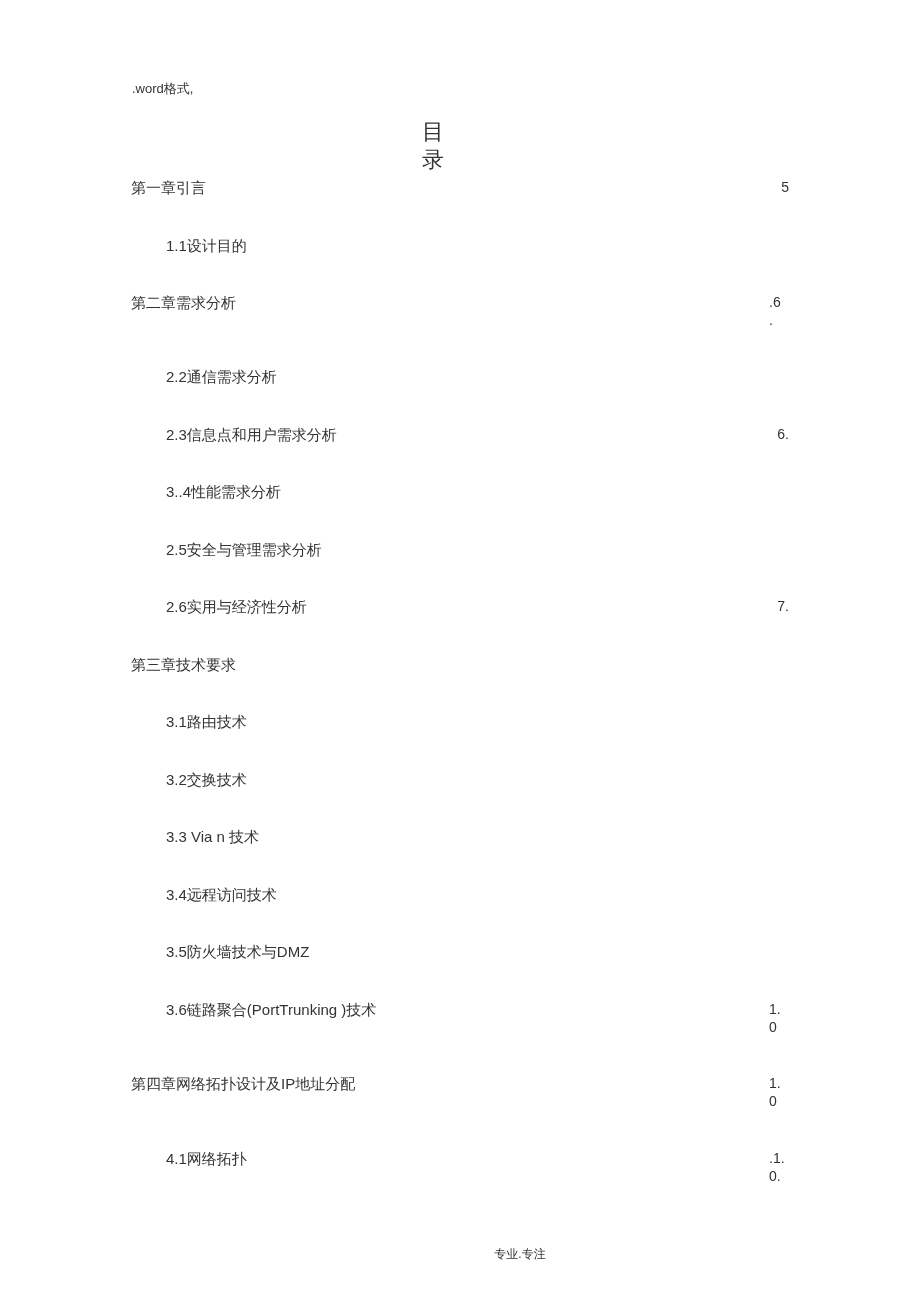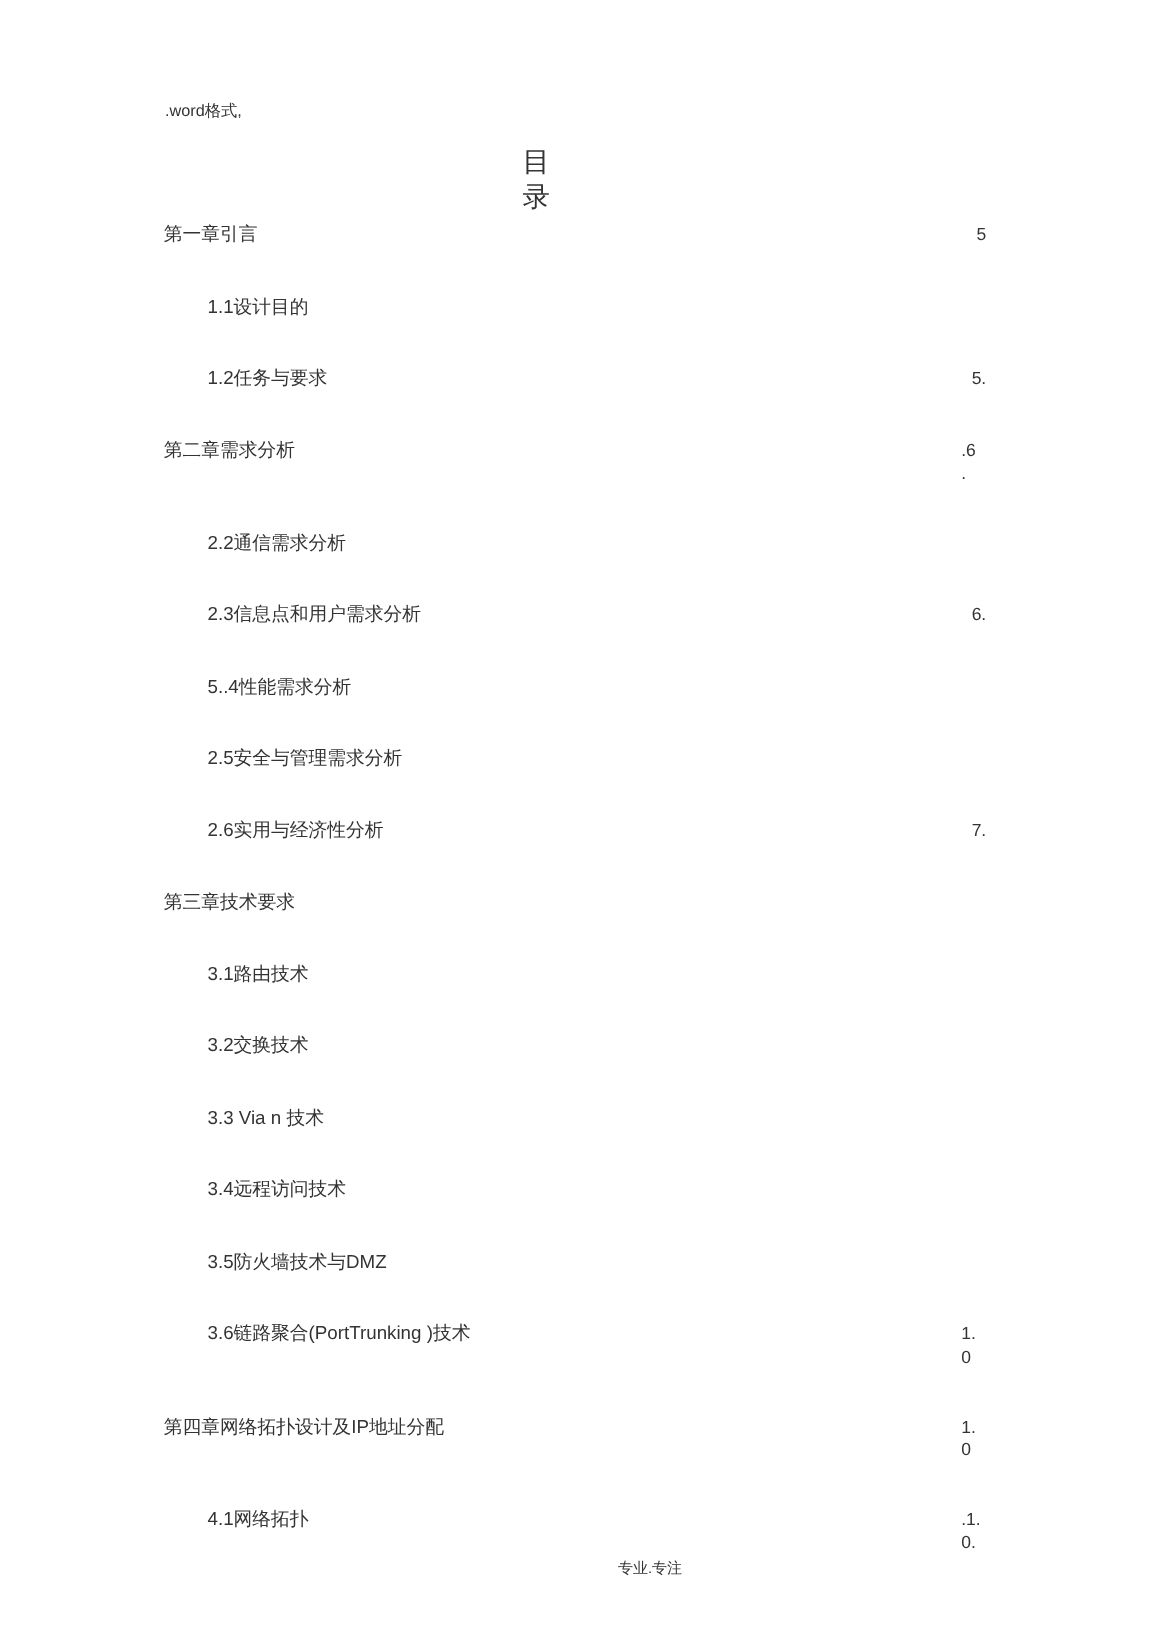--- a/index.html
+++ b/index.html
@@ -17,22 +17,23 @@
       left: 132px;
       font-size: 13px;
       color: #333;
     }
     .title {
       position: absolute;
       top: 118px;
       left: 418px;
       width: 30px;
       font-size: 22px;
+      text-align: center;
       line-height: 28px;
-      font-family: Liberation Mono, monospace;
+      font-family: Liberation Sans, sans-serif;
     }
     .toc {
       position: absolute;
       top: 178px;
       left: 131px;
       right: 131px;
     }
     .toc-row {
       display: flex;
       justify-content: space-between;
@@ -74,39 +75,35 @@
 
 <div class="toc" id="toc">
     <div class="toc-row toc-level-1">
       <span>第一章引言</span>
       <span class="toc-page">5</span>
     </div>
     <div class="toc-row toc-level-2">
       <span>1.1设计目的</span>
       <span class="toc-page"></span>
     </div>
-    <div class="toc-row toc-level-2">
-      <span>1.2任务与要求</span>
-      <span class="toc-page">5.</span>
-    </div>
     <div class="toc-row toc-level-1">
       <span>第二章需求分析</span>
       <span class="toc-page ragged">.6
 .</span>
     </div>
     <div class="toc-row toc-level-2">
       <span>2.2通信需求分析</span>
       <span class="toc-page"></span>
     </div>
     <div class="toc-row toc-level-2">
       <span>2.3信息点和用户需求分析</span>
       <span class="toc-page">6.</span>
     </div>
     <div class="toc-row toc-level-2">
-      <span>5..4性能需求分析</span>
+      <span>3..4性能需求分析</span>
       <span class="toc-page"></span>
     </div>
     <div class="toc-row toc-level-2">
       <span>2.5安全与管理需求分析</span>
       <span class="toc-page"></span>
     </div>
     <div class="toc-row toc-level-2">
       <span>2.6实用与经济性分析</span>
       <span class="toc-page">7.</span>
     </div>

